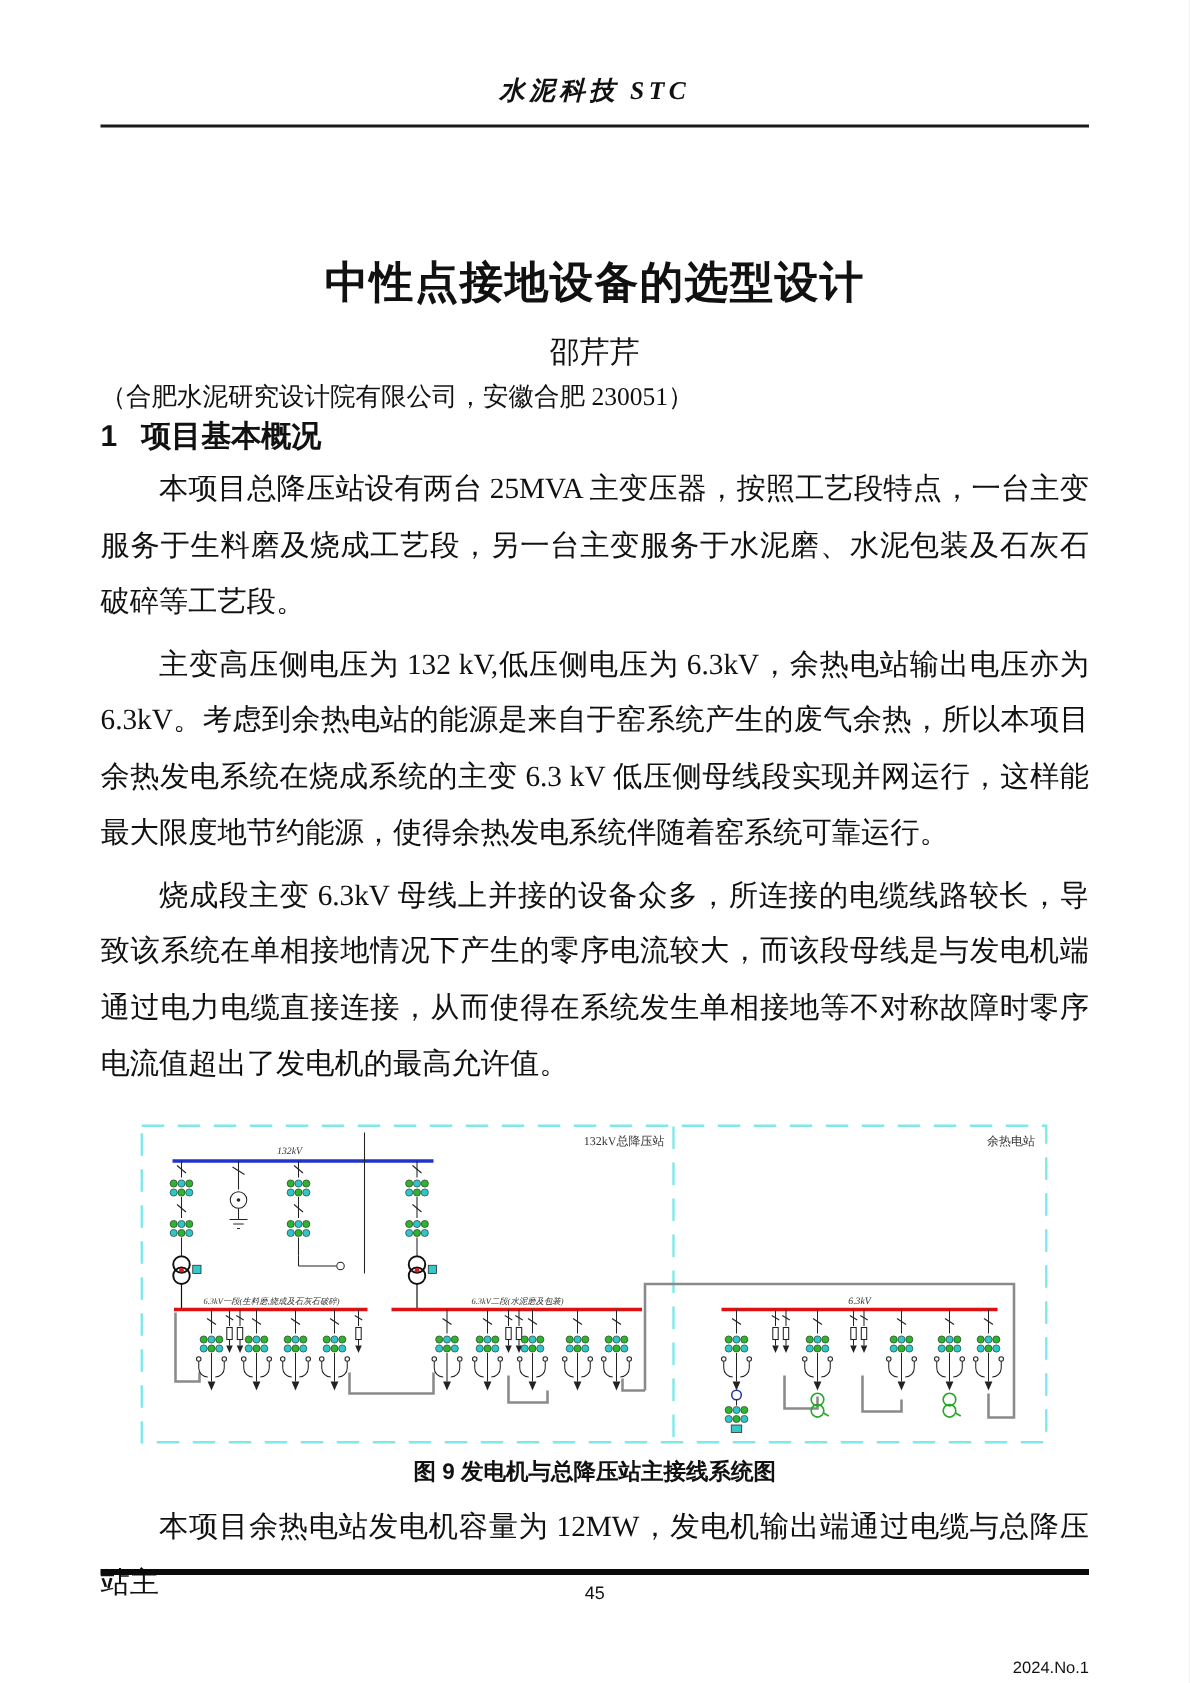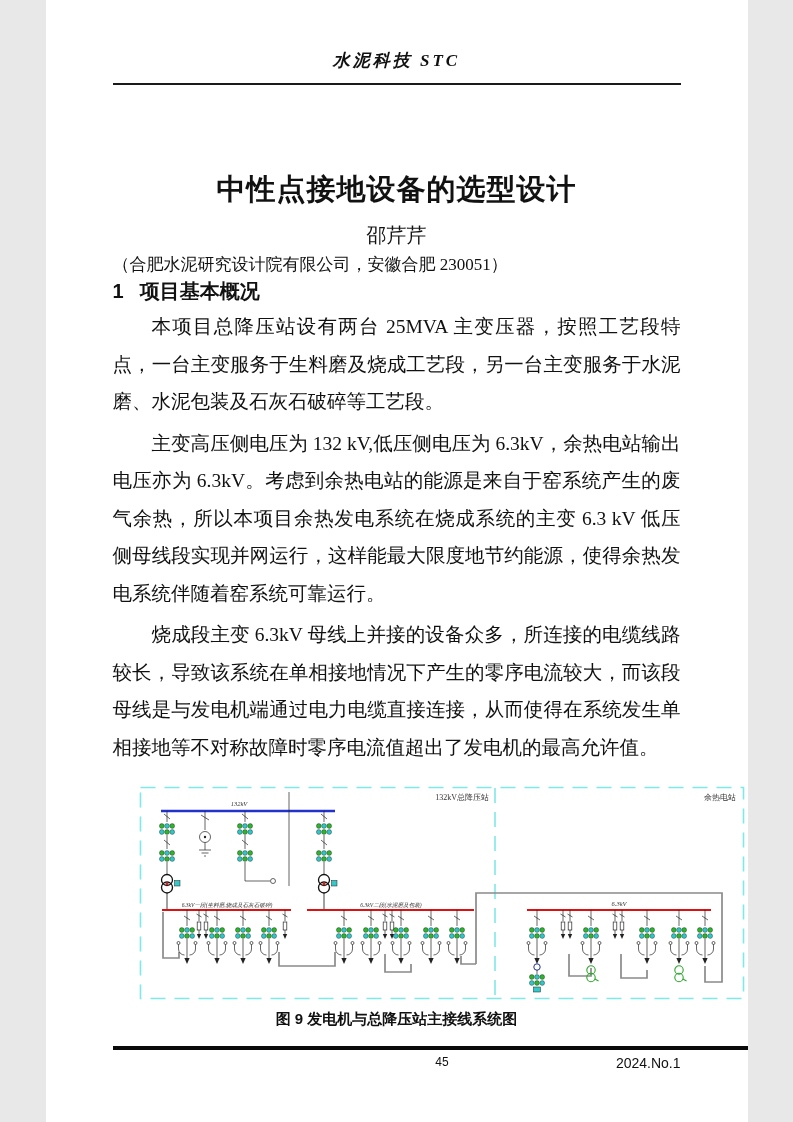--- a/index.html
+++ b/index.html
@@ -1,19 +1,19 @@
 <!DOCTYPE html>
 <html><head>
 <meta charset="utf-8">
 <style>
   * { margin:0; padding:0; box-sizing:border-box; }
   html,body { background:#e8e8e8; }
   .page {
     position:relative;
-    width:702px; height:1122px;
+    width:793px; height:1122px;
     margin:0 auto;
     background:#ffffff;
     padding:48px 67px 0 67px;
     font-family:"Liberation Serif","DejaVu Serif",serif;
     color:#111;
     overflow:hidden;
   }
   .journal {
     text-align:center;
     font-size:17px; line-height:26px;
@@ -76,23 +76,23 @@
     position:absolute; left:67px; top:1046px; width:659px;
     border-bottom:4px solid #0a0a0a;
   }
   .page-number {
     position:absolute; left:0; top:1055px; width:793px;
     text-align:center;
     font-family:"Liberation Sans","DejaVu Sans",sans-serif;
     font-size:12px;
   }
   .issue {
-    position:absolute; right:67px; top:1055px;
-    font-family:"Liberation Sans","DejaVu Sans",sans-serif;
-    font-size:14px;
+    position:absolute; right:67px; top:1106px;
+    font-family:"Liberation Sans","DejaVu Sans",sans-serif;
+    font-size:11px;
   }
   .dg-label { font-family:"Liberation Serif",serif; fill:#333; }
   .dg-bus-label { font-family:"Liberation Serif",serif; font-style:italic; fill:#333; }
 </style>
 </head>
 <body>
 
 <div class="page">
 
   <div class="journal">水泥科技 STC</div>
@@ -257,18 +257,19 @@
         <use href="#ctc" x="398" y="194"></use>
         <rect x="394.5" y="201" width="7" height="5" fill="#35c8c8" stroke="#222" stroke-width="0.5"></rect>
         <use href="#gen" x="452" y="180"></use>
         <use href="#gen" x="540" y="180"></use>
       </g>
     </svg>
   </figure>
 
   <figcaption class="caption">图 9  发电机与总降压站主接线系统图</figcaption>
 
+  <p class="after-fig">本项目余热电站发电机容量为 12MW，发电机输出端通过电缆与总降压站主</p>
 
   <div class="footer-rule"></div>
   <div class="page-number">45</div>
   <div class="issue">2024.No.1</div>
 
 </div>
 
 </body></html>

